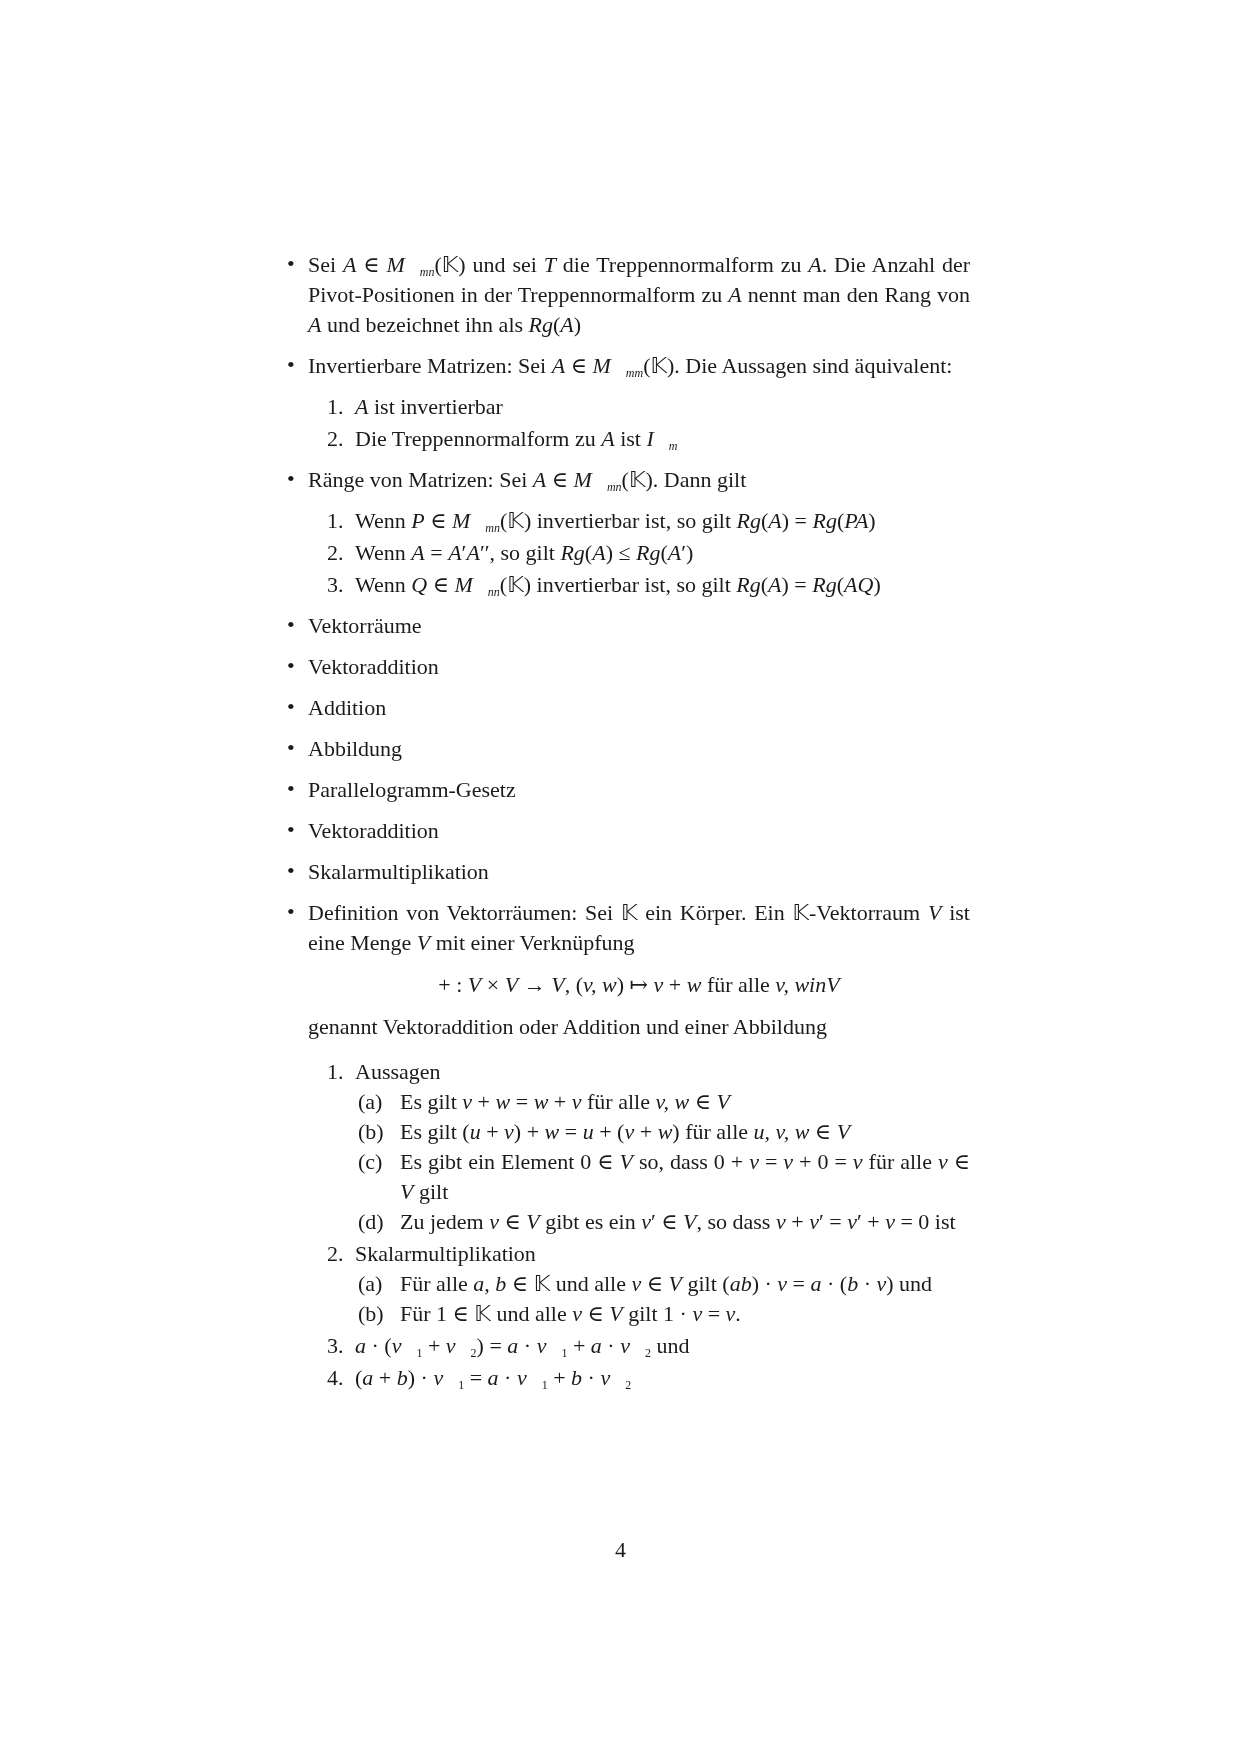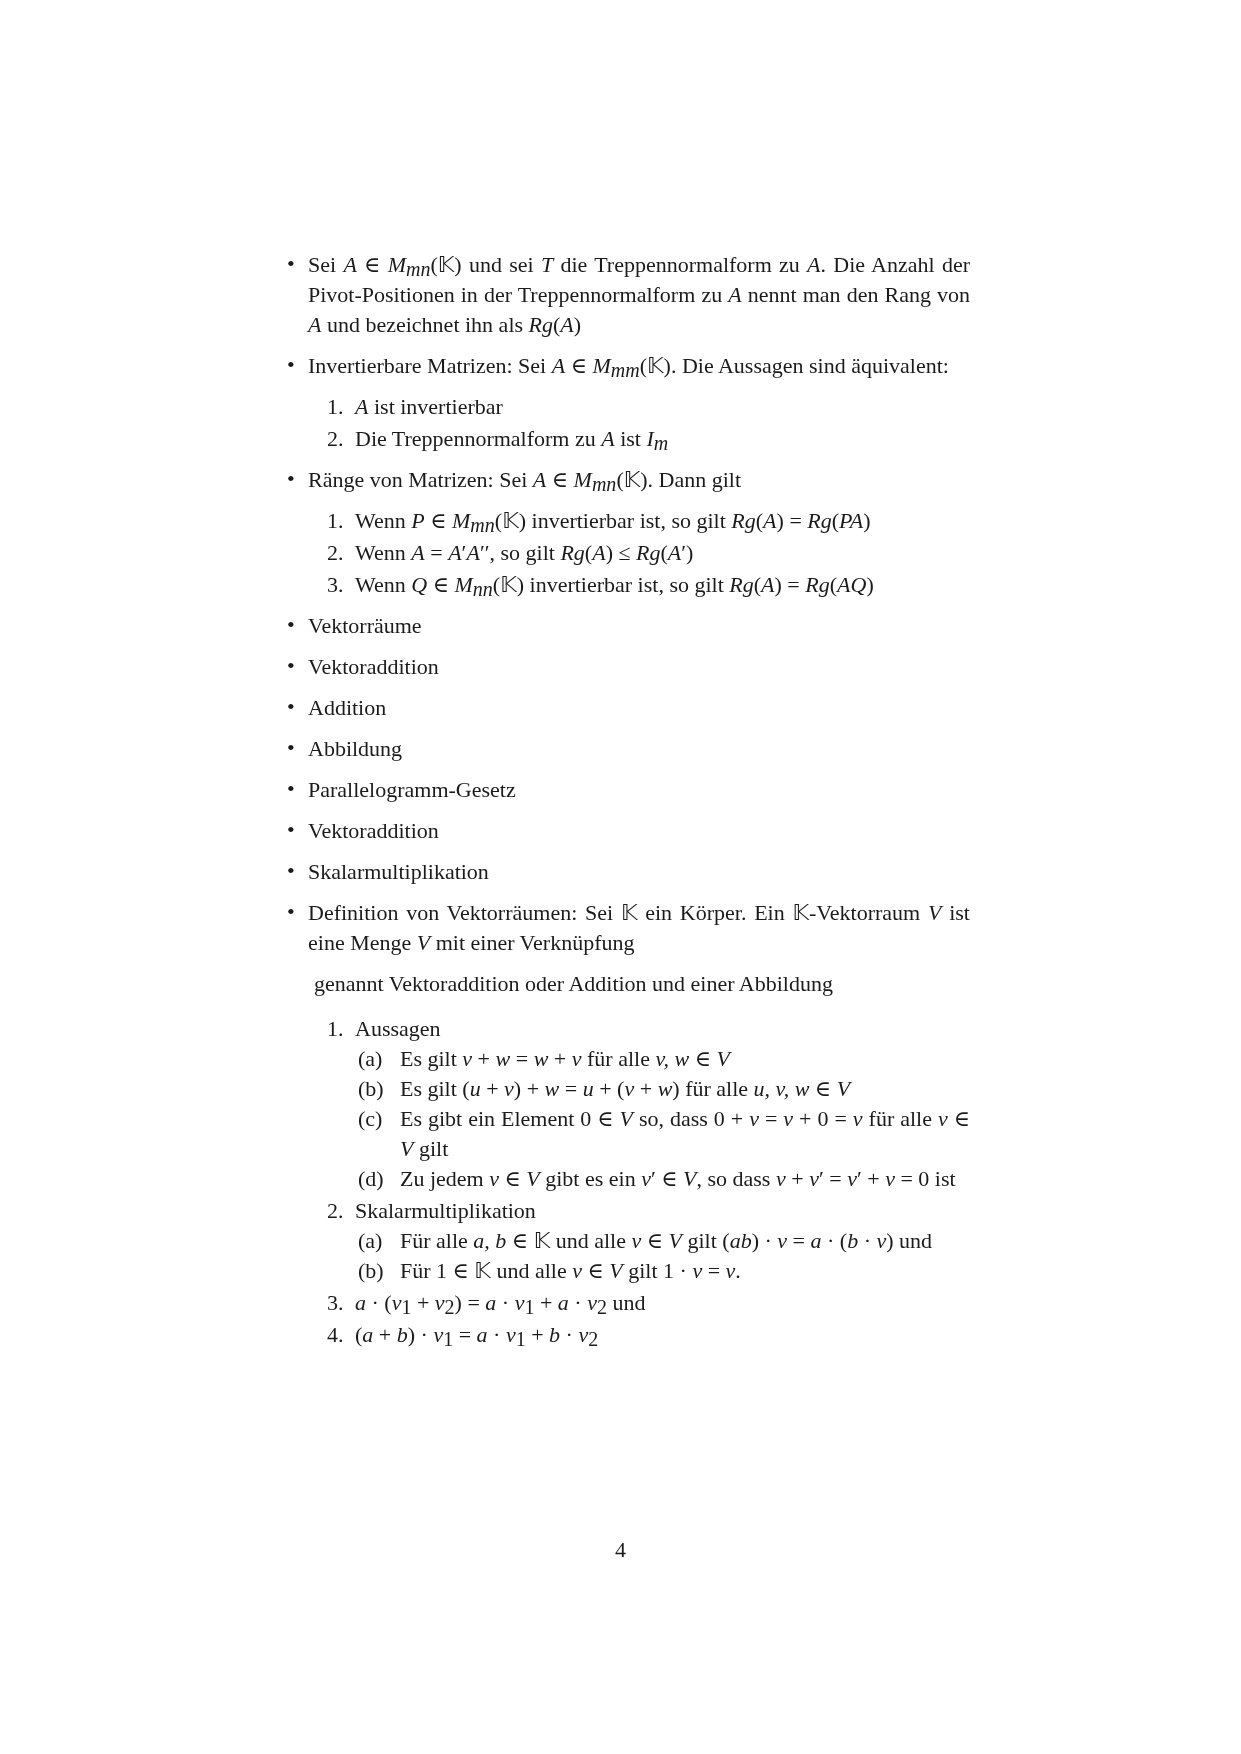--- a/index.html
+++ b/index.html
@@ -11,26 +11,26 @@
     line-height: 30px;
     color: #1b1b1b;
     overflow: hidden;
     position: relative;
   }
   #page { position: absolute; inset: 0; }
   #doc { position: absolute; left: 308px; top: 250px; width: 662px; }
 
   .m { font-style: italic; }
   .bb { font-family: "DejaVu Sans", sans-serif; font-style: normal; }
-  sub { font-size: 20px; line-height: 0; vertical-align: -4px; }
+  sub { font-size: 12px; line-height: 0; vertical-align: -4px; margin-left: 15px; }
 
   .bullet { position: relative; text-align: justify; margin-bottom: 11px; }
   .bullet .marker { position: absolute; left: -21px; top: -1px; }
 
-  .para { margin: 6px; text-align: justify; }
+  .para { margin: 0; text-align: justify; }
   .display { text-align: center; margin: 12px 0; }
 
   .enum { margin-left: 19px; margin-bottom: 11px; }
   .para + .enum { margin-top: 15px; }
   .enum-item { display: flex; margin-bottom: 2px; }
   .elabel { width: 28px; flex: 0 0 28px; }
   .econtent { flex: 1; text-align: justify; }
 
   .subenum { margin-top: 0; }
   .sub-item { display: flex; }
@@ -108,20 +108,21 @@
         <div class="btxt">Vektoraddition</div>
       </div>
       <div class="bullet">
         <span class="marker">•</span>
         <div class="btxt">Skalarmultiplikation</div>
       </div>
       <div class="bullet">
         <span class="marker">•</span>
         <div class="btxt">Definition von Vektorräumen: Sei <span class="bb">𝕂</span> ein Körper. Ein <span class="bb">𝕂</span>-Vektorraum <span class="m">V</span> ist eine Menge <span class="m">V</span> mit einer Verknüpfung</div>
       </div>
+      <div class="display">+ : <span class="m">V</span> × <span class="m">V</span> → <span class="m">V</span>, (<span class="m">v, w</span>) ↦ <span class="m">v</span> + <span class="m">w</span> für alle <span class="m">v, winV</span></div>
       <div class="para">genannt Vektoraddition oder Addition und einer Abbildung</div>
       <div class="enum">
         <div class="enum-item">
           <span class="elabel">1.</span>
           <div class="econtent"><span>Aussagen</span><div class="subenum">
               <div class="sub-item">
                 <span class="slabel">(a)</span>
                 <div class="scontent">Es gilt <span class="m">v</span> + <span class="m">w</span> = <span class="m">w</span> + <span class="m">v</span> für alle <span class="m">v, w</span> ∈ <span class="m">V</span></div>
               </div>
               <div class="sub-item">

